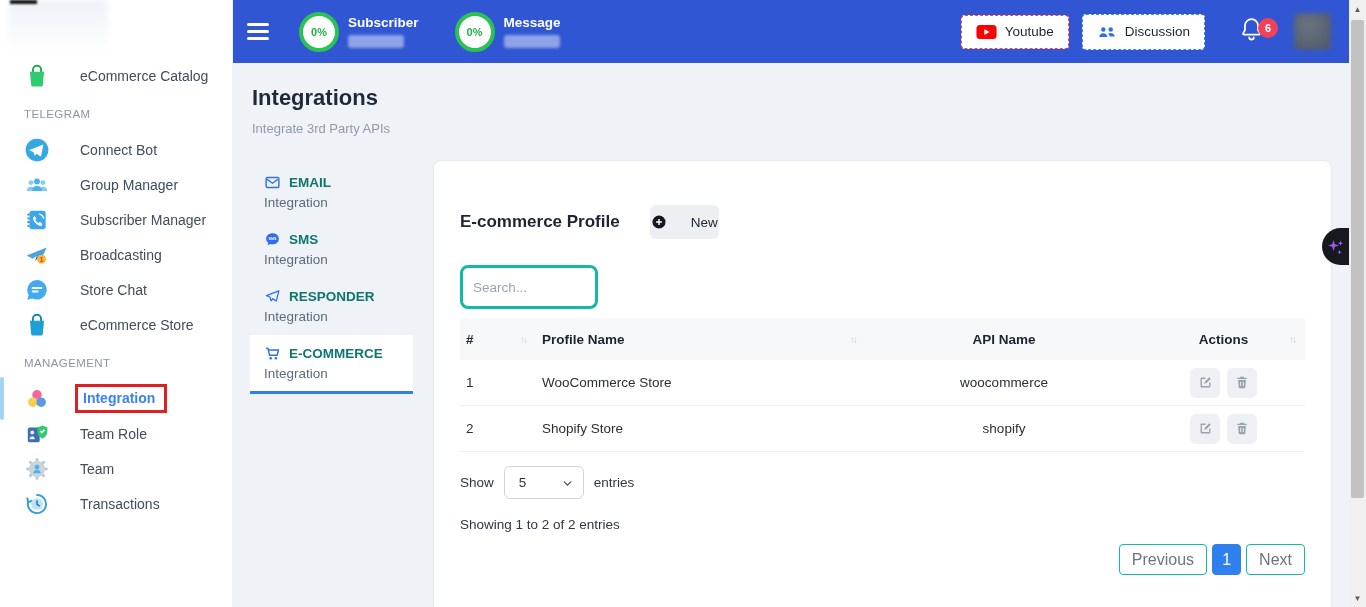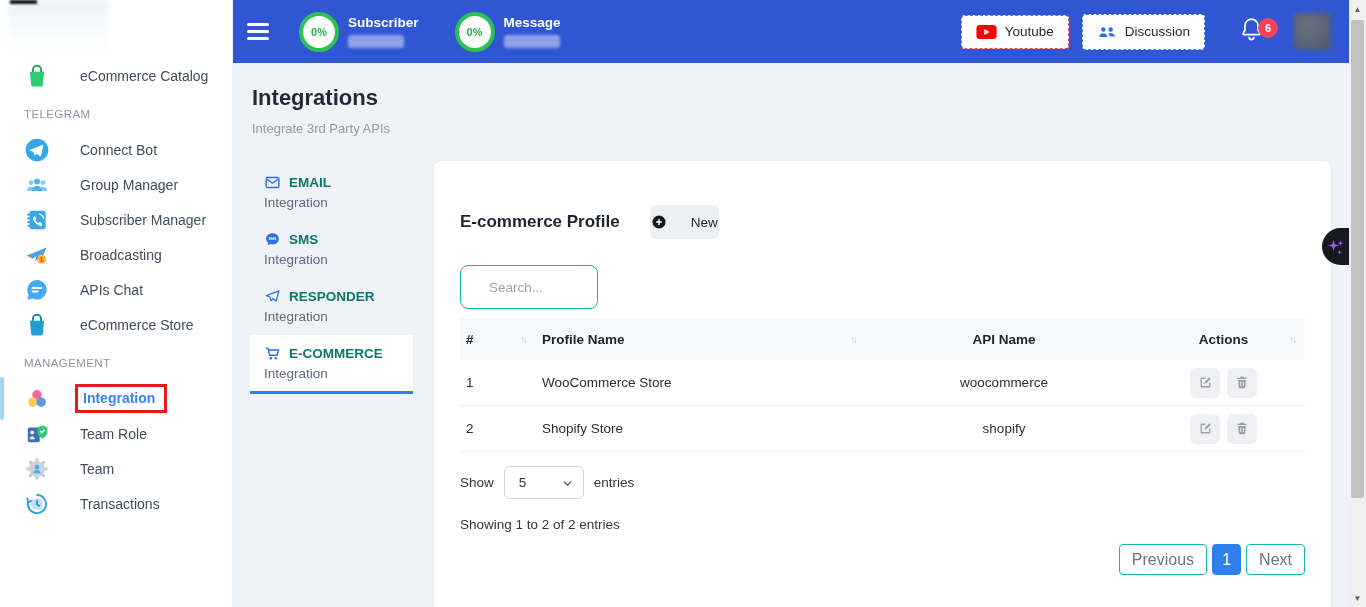--- a/index.html
+++ b/index.html
@@ -58,21 +58,21 @@
   .subnav-sub { margin-top:4px; font-size:13.5px; color:#5d6b7c; }
 
   .card { position:absolute; left:200px; top:97px; width:899px; height:520px; background:#fff;
     border:1px solid #e7ebf0; border-radius:8px; box-shadow:0 1px 2px rgba(20,40,80,.03); }
   .panel-head { display:flex; align-items:center; gap:30px; padding:44px 26px 0 26px; }
   .panel-title { font-size:17px; font-weight:bold; color:#1c2532; }
   .new-btn { display:flex; align-items:center; gap:24px; background:#edf0f3; border:none;
     border-radius:6px; padding:9px 1px; font-size:13.5px; color:#1c2532; cursor:pointer;
     font-family:inherit; }
   .search-input { display:block; margin:26px 0 0 26px; width:138px; height:44px;
-    border:1px solid #14b8a6; border-radius:8px; padding:0 28px; font-size:13.5px; color:#333;
+    border:3px solid #14b8a6; border-radius:8px; padding:0 10px; font-size:13.5px; color:#333;
     font-family:inherit; outline:none; }
   .search-input::placeholder { color:#9aa4b0; }
 
   .tbl { margin:9px 26px 0 26px; }
   .t-row { display:grid; grid-template-columns:76px 330px 276px 1fr; align-items:center; }
   .t-head { background:#f7f8fa; height:42px; font-weight:bold; font-size:13.5px; color:#1b2430; }
   .t-body { height:46px; border-bottom:1px solid #eef1f4; font-size:13.5px; color:#2a2f36; }
   .t-body:first-of-type { border-top:1px solid #f1f3f6; }
   .cell { position:relative; padding-left:6px; }
   .cell.center { text-align:center; padding-left:0; }
@@ -163,21 +163,21 @@
           <text x="16.2" y="18.1" font-size="6" fill="#e1303a" text-anchor="middle" font-weight="bold">1</text>
         </svg>
         <span class="lbl">Broadcasting</span>
       </div>
 
       <div class="side-item">
         <svg class="side-icon" viewBox="0 0 24 24">
           <path d="M12 2.8a9 9 0 0 0-9 9c0 1.7.5 3.3 1.3 4.7L3 21l4.8-1.2a9 9 0 1 0 4.2-17z" fill="#41aaf1"></path>
           <path d="M8 10.2h8M8 13.4h4.5" stroke="#fff" stroke-width="1.9" stroke-linecap="round"></path>
         </svg>
-        <span class="lbl">APIs Chat</span>
+        <span class="lbl">Store Chat</span>
       </div>
 
       <div class="side-item">
         <svg class="side-icon" viewBox="0 0 24 24">
           <path d="M8.2 9V6.4a3.8 3.8 0 0 1 7.6 0V9" fill="none" stroke="#1186bd" stroke-width="1.8"></path>
           <path d="M5.5 8h13l-1.1 12.2a1.6 1.6 0 0 1-1.6 1.4H8.2a1.6 1.6 0 0 1-1.6-1.4L5.5 8z" fill="#1ea0d5"></path>
         </svg>
         <span class="lbl">eCommerce Store</span>
       </div>
 

